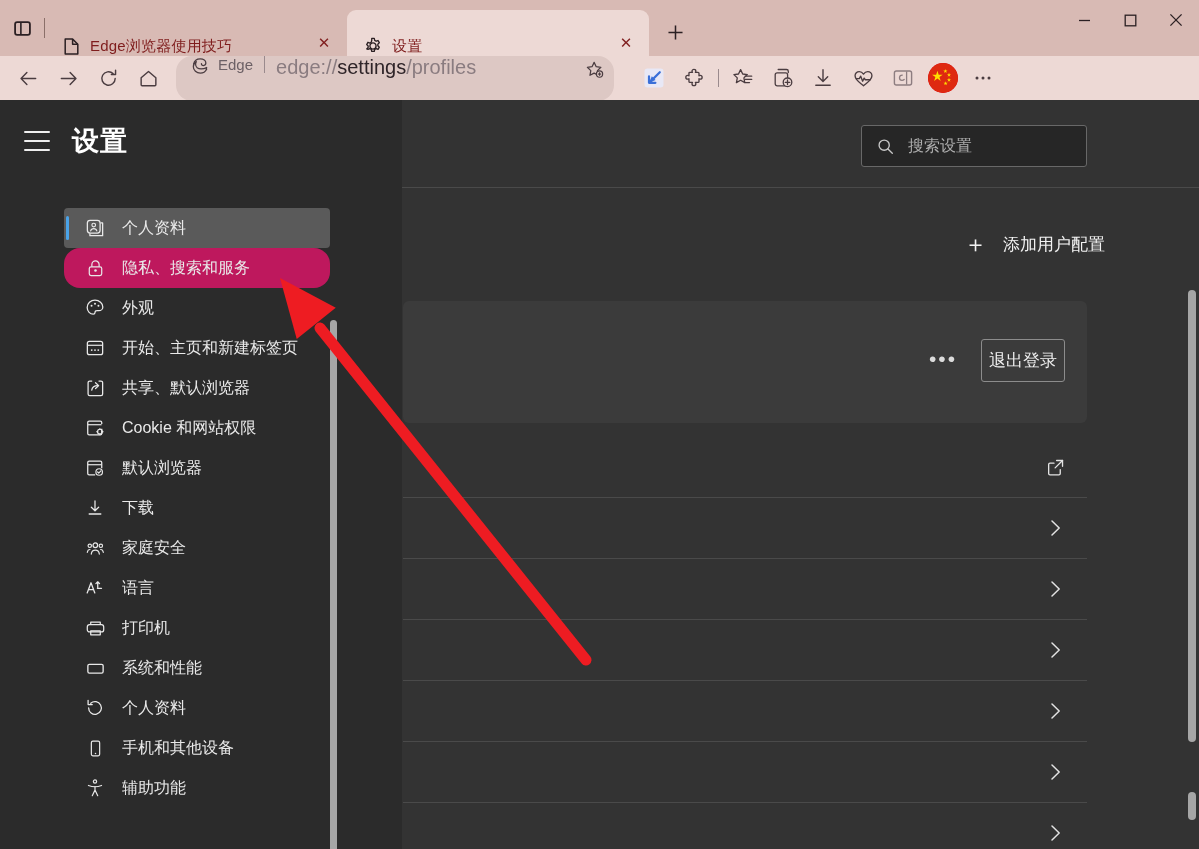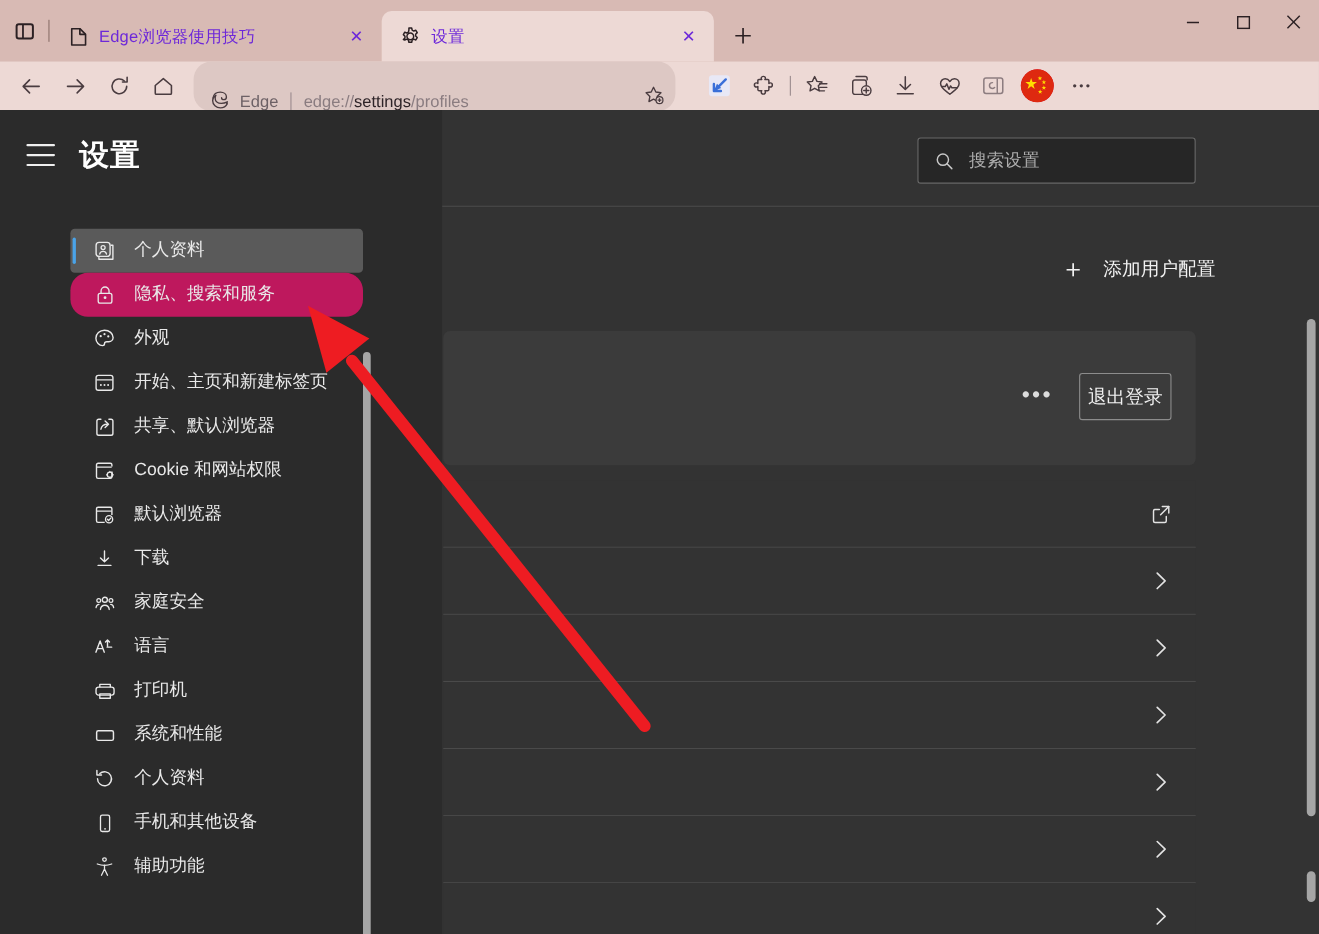--- a/index.html
+++ b/index.html
@@ -17,50 +17,50 @@
   }
   .tabstrip { display:flex; align-items:flex-end; height:56px; flex:1; }
   .tab-actions {
     width:44px; height:56px; display:flex; align-items:center; justify-content:center;
     flex:none;
   }
   .tab-actions svg { display:block; }
   .tab-sep { width:1px; height:20px; background:#8a6f69; margin-bottom:18px; flex:none; }
 
   .tab {
-    height:46px; display:flex; align-items:center; gap:9px;
+    height:46px; display:flex; align-items:flex-end; gap:9px;
     padding:0 10px 0 16px; border-radius:9px 9px 0 0; position:relative;
-    font-size:15px; color:#6d28d9; white-space:nowrap; margin-bottom:0;
+    font-size:15px; color:#7f1d1d; white-space:nowrap; margin-bottom:0;
   }
   .tab.inactive { width:302px; }
   .tab.active { width:302px; background:#edd9d5; }
   .tab-favicon { width:20px; height:20px; flex:none; display:flex; align-items:center; justify-content:center; }
   .tab-title { flex:1; overflow:hidden; text-overflow:ellipsis; font-size:15px; letter-spacing:.2px; }
   .tab-close { width:26px; height:26px; flex:none; display:flex; align-items:center; justify-content:center; border-radius:4px; }
   .newtab {
     width:36px; height:36px; margin:0 0 6px 8px; flex:none;
     display:flex; align-items:center; justify-content:center; border-radius:5px;
   }
   .wincontrols { display:flex; align-items:flex-start; height:56px; flex:none; }
   .wincontrol { width:46px; height:40px; display:flex; align-items:center; justify-content:center; }
 
   
   .navbar {
     position:absolute; left:0; top:56px; width:1199px; height:44px;
     background:#edd9d5; display:flex; align-items:center; padding:0 8px;
   }
   .navbtn { width:40px; height:34px; display:flex; align-items:center; justify-content:center; border-radius:5px; flex:none; }
   .omnibox {
-    height:45px; background:#ddc8c4; border-radius:16px; display:flex; align-items:flex-end;
+    height:45px; background:#ddc8c4; border-radius:16px; display:flex; align-items:flex-start;
     margin-left:8px; width:438px; padding:0 6px 0 14px; flex:none;
   }
   .omni-edge-icon { width:20px; height:20px; flex:none; display:flex; align-items:center; justify-content:center; }
   .omni-edge-label { font-size:15px; color:#6d6166; margin-left:8px; }
   .omni-divider { width:1px; height:17px; background:#9a8a8d; margin:0 11px; }
-  .omni-url { font-size:15px; color:#8a7c80; flex:1; white-space:nowrap; overflow:hidden; }
+  .omni-url { font-size:20px; color:#8a7c80; flex:1; white-space:nowrap; overflow:hidden; }
   .omni-url b { color:#2e2428; font-weight:400; }
   .omni-fav { width:28px; height:28px; display:flex; align-items:center; justify-content:center; flex:none; }
   .tools { display:flex; align-items:center; margin-left:20px; }
   .tool { width:40px; height:34px; display:flex; align-items:center; justify-content:center; border-radius:5px; flex:none; }
   .tool-sep { width:1px; height:18px; background:#9a8a8d; margin:0 4px; flex:none; }
   .avatar { width:30px; height:30px; border-radius:50%; background:#d9000d; position:relative; overflow:hidden; flex:none; }
 
   
   .page { position:absolute; left:0; top:100px; width:1199px; height:749px; background:#2b2b2b; }
 
@@ -89,21 +89,21 @@
     position:absolute; left:330px; top:220px; width:7px; height:588px;
     background:#a6a6a6; border-radius:4px;
   }
 
   
   .content { position:absolute; left:402px; top:0; width:797px; height:749px; background:#333333; }
   .content-top {
     position:relative; height:88px; border-bottom:1px solid #4a4a4a; background:#333333;
   }
   .searchbox {
-    position:absolute; right:112px; top:25px; width:253px; height:42px;
+    position:absolute; right:112px; top:25px; width:226px; height:42px;
     background:#262626; border:1px solid #686868; border-radius:3px;
     display:flex; align-items:center; padding-left:14px; gap:14px;
   }
   .searchbox .sico { width:18px; height:18px; flex:none; display:flex; align-items:center; justify-content:center; }
   .searchbox .sph { font-size:16px; color:#adadad; }
 
   .content-scrollarea { position:absolute; left:0; top:89px; width:797px; height:660px; background:#333; }
 
   .addprofile-row { height:112px; position:relative; }
   .addprofile {

